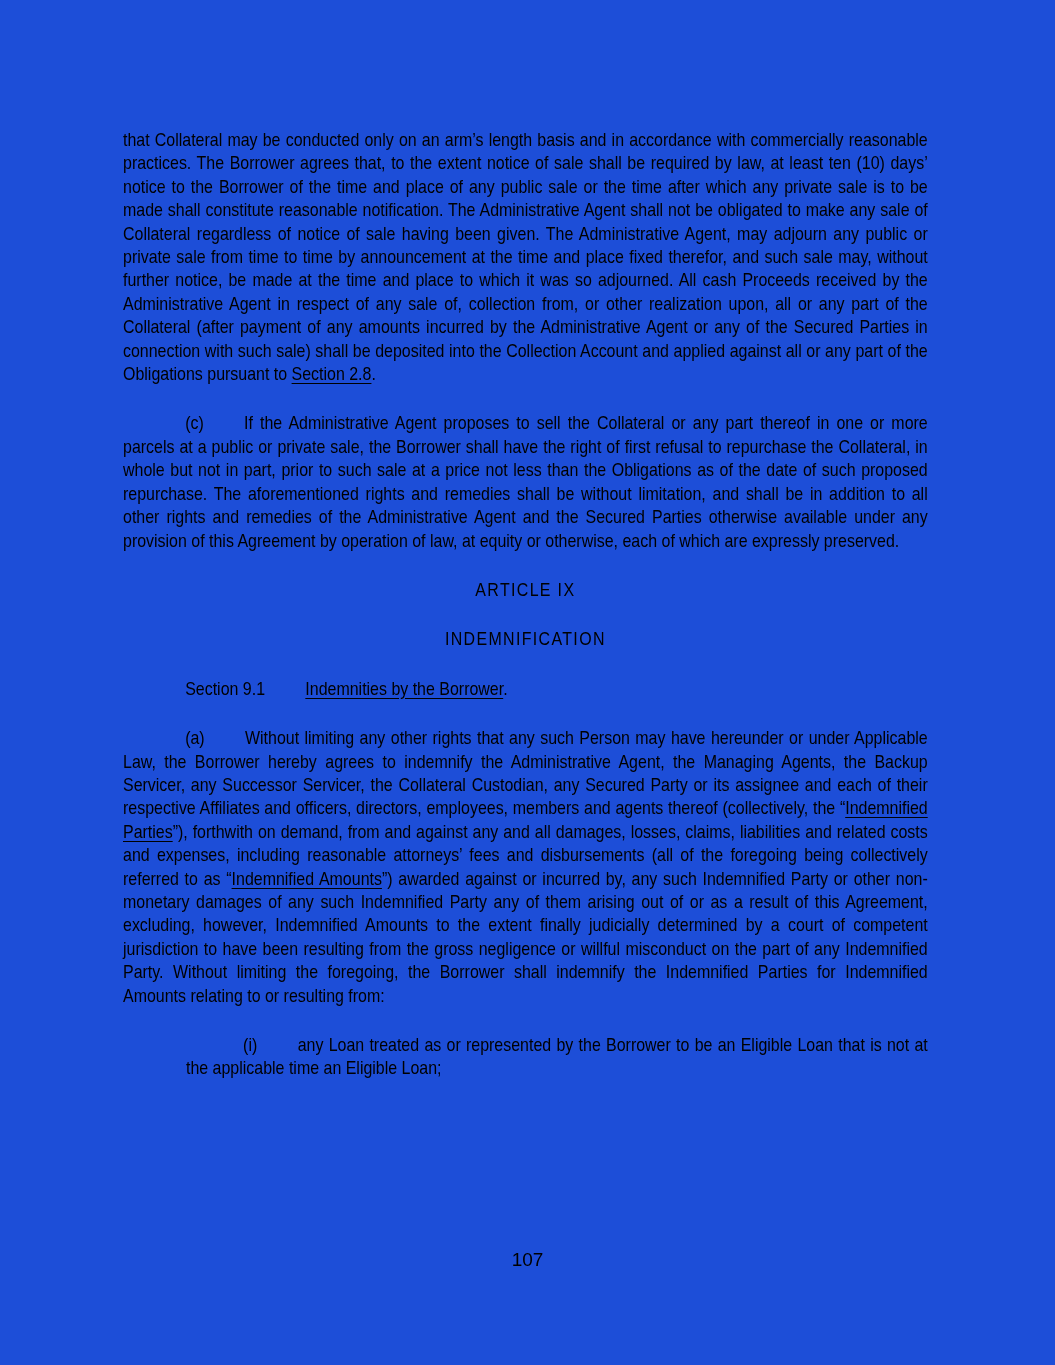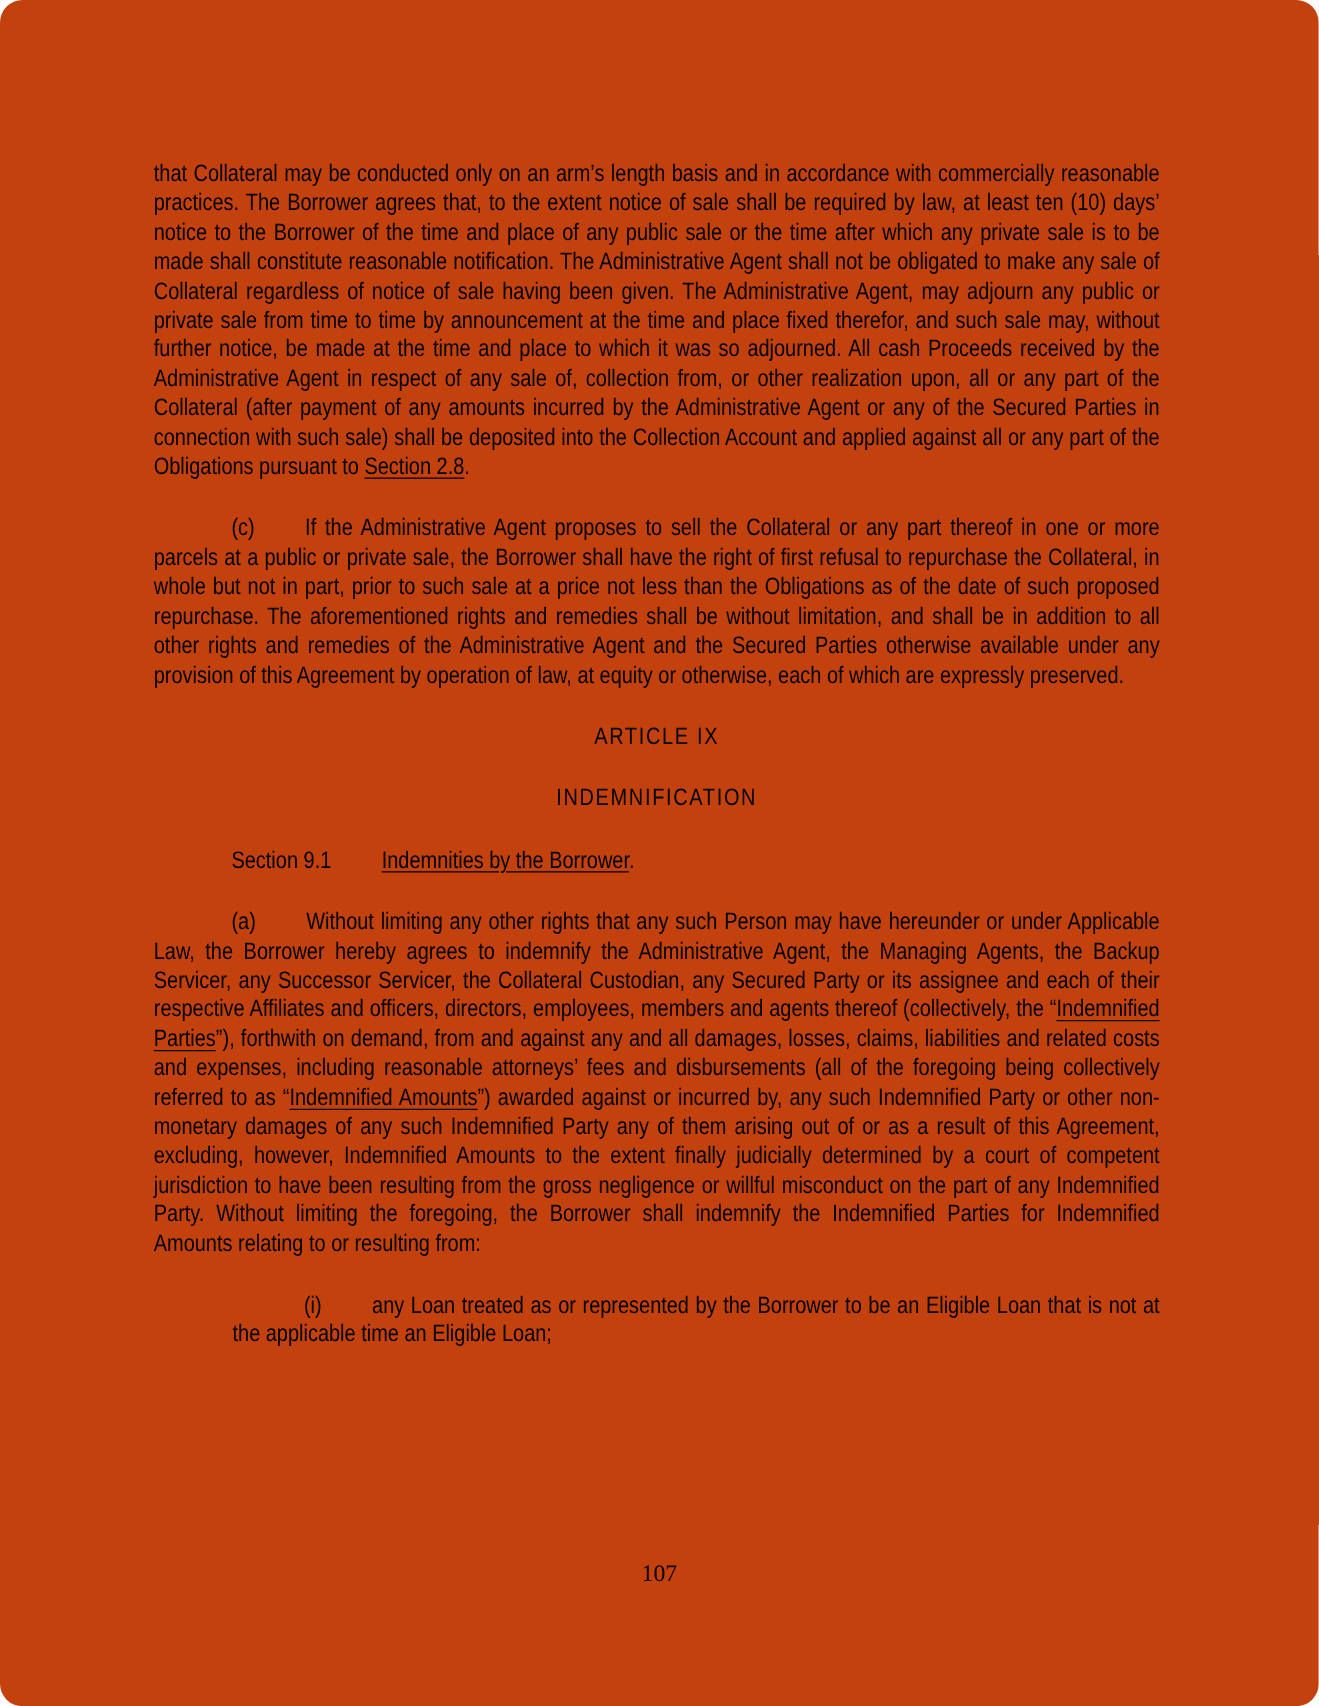--- a/index.html
+++ b/index.html
@@ -4,27 +4,26 @@
 <style>
   html, body {
     margin: 0;
     padding: 0;
     background: #ffffff;
   }
   .page {
     position: relative;
     width: 1055px;
     height: 1365px;
-    background: #c2410c;
+    background: #1d4ed8;
     color: #000000;
     font-family: "Liberation Sans", sans-serif;
     font-size: 19px;
     line-height: 23.4px;
     overflow: hidden;
-    border-radius: 18px;
   }
   
   .doc-body {
     position: absolute;
     left: 123px;
     top: 128px;
     width: 958px;            
     transform: scaleX(0.84);
     transform-origin: 0 0;
   }
@@ -54,21 +53,21 @@
   .u {
     text-decoration: underline;
     text-underline-offset: 3px;
   }
   .page-footer {
     position: absolute;
     left: 0;
     top: 1248px;
     width: 1055px;
     text-align: center;
-    font-family: Liberation Serif, serif;
+    font-family: Liberation Sans, sans-serif;
     font-size: 19px;
     color: #000000;
   }
 </style>
 </head>
 <body>
 
 <div class="page">
   <div class="doc-body">
       <p class="body"><span>that Collateral may be conducted only on an arm’s length basis and in accordance with commercially reasonable practices.  The Borrower agrees that, to the extent notice of sale shall be required by law, at least ten (10) days’ notice to the Borrower of the time and place of any public sale or the time after which any private sale is to be made shall constitute reasonable notification.  The Administrative Agent shall not be obligated to make any sale of Collateral regardless of notice of sale having been given.  The Administrative Agent, may adjourn any public or private sale from time to time by announcement at the time and place fixed therefor, and such sale may, without further notice, be made at the time and place to which it was so adjourned.  All cash Proceeds received by the Administrative Agent in respect of any sale of, collection from, or other realization upon, all or any part of the Collateral (after payment of any amounts incurred by the Administrative Agent or any of the Secured Parties in connection with such sale) shall be deposited into the Collection Account and applied against all or any part of the Obligations pursuant to </span><span class="u">Section 2.8</span><span>.</span></p>

